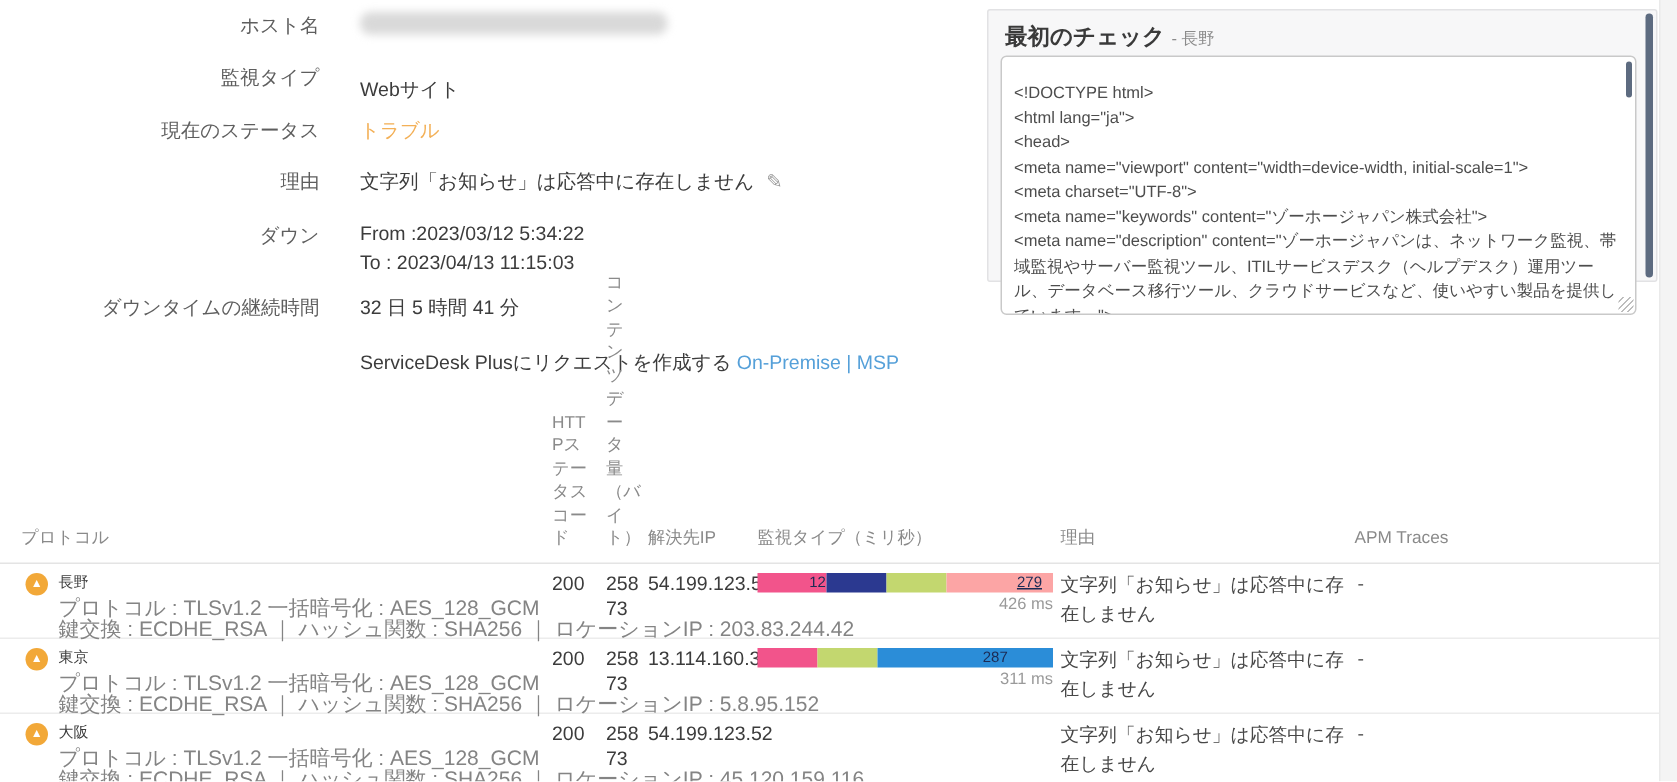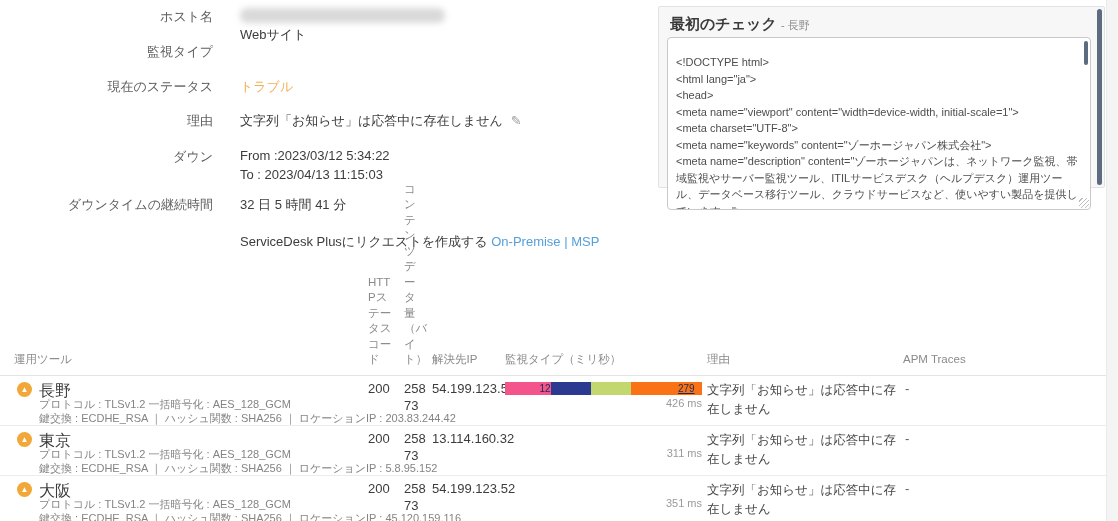--- a/index.html
+++ b/index.html
@@ -33,22 +33,22 @@
   
   .table { position:absolute; left:0; top:264px; width:1106px; }
   .thead { position:relative; height:112px; border-bottom:1px solid #e4e4e4; }
   .th { position:absolute; bottom:7px; font-size:11.5px; color:#8a8a8a; line-height:1.35; text-align:left; }
   .th.wrap { word-break:break-all; }
   .trow { position:relative; height:50px; border-bottom:1px solid #ececec; }
   .cell { position:absolute; top:5px; }
   .loc-icon { position:absolute; left:17px; top:6px; width:15px; height:15px; border-radius:50%;
     background:#f2a838; display:flex; align-items:center; justify-content:center; }
   .loc-icon span { color:#fff; font-size:8px; line-height:1; transform:translateY(-0.5px); }
-  .loc-name { position:absolute; left:39px; top:5px; font-size:16px; color:#3c3c3c; }
-  .loc-sub { position:absolute; left:39px; font-size:11px; color:#848484; white-space:nowrap; }
+  .loc-name { position:absolute; left:39px; top:5px; font-size:10px; color:#3c3c3c; }
+  .loc-sub { position:absolute; left:39px; font-size:14px; color:#848484; white-space:nowrap; }
   .num-cell { font-size:13px; color:#3c3c3c; }
   .bytes { width:25px; word-break:break-all; line-height:1.3; }
   .bar { position:absolute; left:505px; top:6px; width:197px; height:13px; display:flex; }
   .seg { display:flex; align-items:center; justify-content:center; overflow:hidden;
     font-size:10px; color:#1c2b55;padding-left:40px; }
   .bar-total { position:absolute; left:505px; top:21px; width:197px; text-align:right; font-size:11px; color:#9a9a9a; }
   .reason-cell { position:absolute; left:707px; top:5px; width:190px; font-size:12.5px; color:#474747; line-height:1.55; }
   .apm-cell { position:absolute; left:905px; top:5px; font-size:13px; color:#5e5e5e; }
 </style>
 </head>
@@ -56,21 +56,21 @@
 
 <div class="screen">
 
   <div>
     <div class="detail-label" style="top:8px">ホスト名</div>
     <div class="detail-value" style="top:8px">
         <div class="redacted"></div>
       </div>
 
     <div class="detail-label" style="top:43px">監視タイプ</div>
-    <div class="detail-value" style="top:26px">Webサイト</div>
+    <div class="detail-value" style="top:51px">Webサイト</div>
 
     <div class="detail-label" style="top:78px">現在のステータス</div>
     <div class="detail-value status-trouble" style="top:78px">トラブル</div>
 
     <div class="detail-label" style="top:112px">理由</div>
     <div class="detail-value" style="top:112px"><span>文字列「お知らせ」は応答中に存在しません</span><span class="pencil">✎</span></div>
 
     <div class="detail-label" style="top:148px">ダウン</div>
     <div class="detail-value" style="top:148px">From :2023/03/12 5:34:22</div>
     <div class="detail-value" style="top:167px">To : 2023/04/13 11:15:03</div>
@@ -103,21 +103,21 @@
 &lt;meta name="author" content=""&gt;</div>
       <div class="code-scroll-thumb"></div>
       <div class="resize-handle"></div>
     </div>
     <div class="panel-scroll-thumb"></div>
   </div>
 
 
   <div class="table">
     <div class="thead">
-      <div class="th" style="left:14px">運用ツール</div>
+      <div class="th" style="left:14px">プロトコル</div>
       <div class="th wrap" style="left:404px; width:23px">コンテンツデータ量（バイト）</div>
       <div class="th wrap" style="left:368px; width:29px">HTTPステータスコード</div>
       <div class="th" style="left:432px">解決先IP</div>
       <div class="th" style="left:505px">監視タイプ（ミリ秒）</div>
       <div class="th" style="left:707px">理由</div>
       <div class="th" style="left:903px">APM Traces</div>
     </div>
 
     <div class="trow">
       <div class="loc-icon">
@@ -126,52 +126,56 @@
       <div class="loc-name">長野</div>
       <div class="loc-sub" style="top:21px">プロトコル : TLSv1.2  一括暗号化 : AES_128_GCM</div>
       <div class="loc-sub" style="top:35px">鍵交換 : ECDHE_RSA ｜ ハッシュ関数 : SHA256 ｜ ロケーションIP : 203.83.244.42</div>
       <div class="cell num-cell" style="left:368px">200</div>
       <div class="cell num-cell bytes" style="left:404px">25873</div>
       <div class="cell num-cell" style="left:432px">54.199.123.52</div>
       <div class="bar">
           <div class="seg" style="width: 28.4038%; background: rgb(242, 84, 139);">121</div>
           <div class="seg" style="width: 3.05164%; background: rgb(43, 57, 144);"></div>
           <div class="seg" style="width: 3.05164%; background: rgb(195, 215, 111);"></div>
-          <div class="seg" style="width: 65.493%; background: #f97316; text-decoration: underline;">279</div>
+          <div class="seg" style="width: 65.493%; background: #fca5a5; text-decoration: underline;">279</div>
         </div>
       <div class="bar-total">426 ms</div>
       <div class="reason-cell">文字列「お知らせ」は応答中に存在しません</div>
       <div class="apm-cell">-</div>
     </div>
 
     <div class="trow">
       <div class="loc-icon">
           <span>▲</span>
         </div>
       <div class="loc-name">東京</div>
       <div class="loc-sub" style="top:21px">プロトコル : TLSv1.2  一括暗号化 : AES_128_GCM</div>
       <div class="loc-sub" style="top:35px">鍵交換 : ECDHE_RSA ｜ ハッシュ関数 : SHA256 ｜ ロケーションIP : 5.8.95.152</div>
       <div class="cell num-cell" style="left:368px">200</div>
       <div class="cell num-cell bytes" style="left:404px">25873</div>
       <div class="cell num-cell" style="left:432px">13.114.160.32</div>
+      <div class="bar">
+          <div class="seg" style="width: 3.85852%; background: rgb(242, 84, 139);"></div>
+          <div class="seg" style="width: 3.85852%; background: rgb(195, 215, 111);"></div>
+          <div class="seg" style="width: 92.283%; background: rgb(43, 141, 216);">287</div>
+        </div>
       <div class="bar-total">311 ms</div>
       <div class="reason-cell">文字列「お知らせ」は応答中に存在しません</div>
       <div class="apm-cell">-</div>
     </div>
 
     <div class="trow">
       <div class="loc-icon">
           <span>▲</span>
         </div>
       <div class="loc-name">大阪</div>
       <div class="loc-sub" style="top:21px">プロトコル : TLSv1.2  一括暗号化 : AES_128_GCM</div>
       <div class="loc-sub" style="top:35px">鍵交換 : ECDHE_RSA ｜ ハッシュ関数 : SHA256 ｜ ロケーションIP : 45.120.159.116</div>
       <div class="cell num-cell" style="left:368px">200</div>
       <div class="cell num-cell bytes" style="left:404px">25873</div>
       <div class="cell num-cell" style="left:432px">54.199.123.52</div>
-      <div class="bar-total">351 ms</div>
       <div class="reason-cell">文字列「お知らせ」は応答中に存在しません</div>
       <div class="apm-cell">-</div>
     </div>
   </div>
 
   <div class="page-strip"></div>
 </div>
 
 </body></html>

